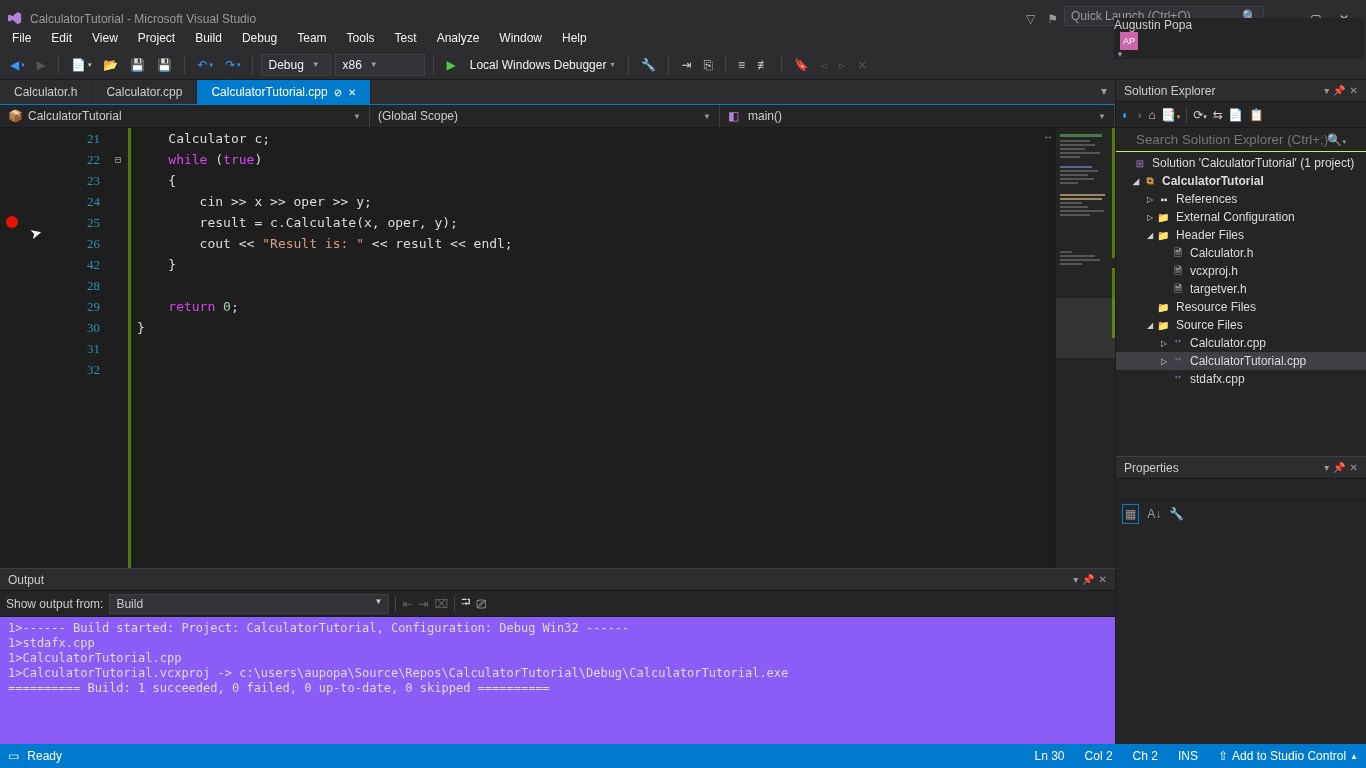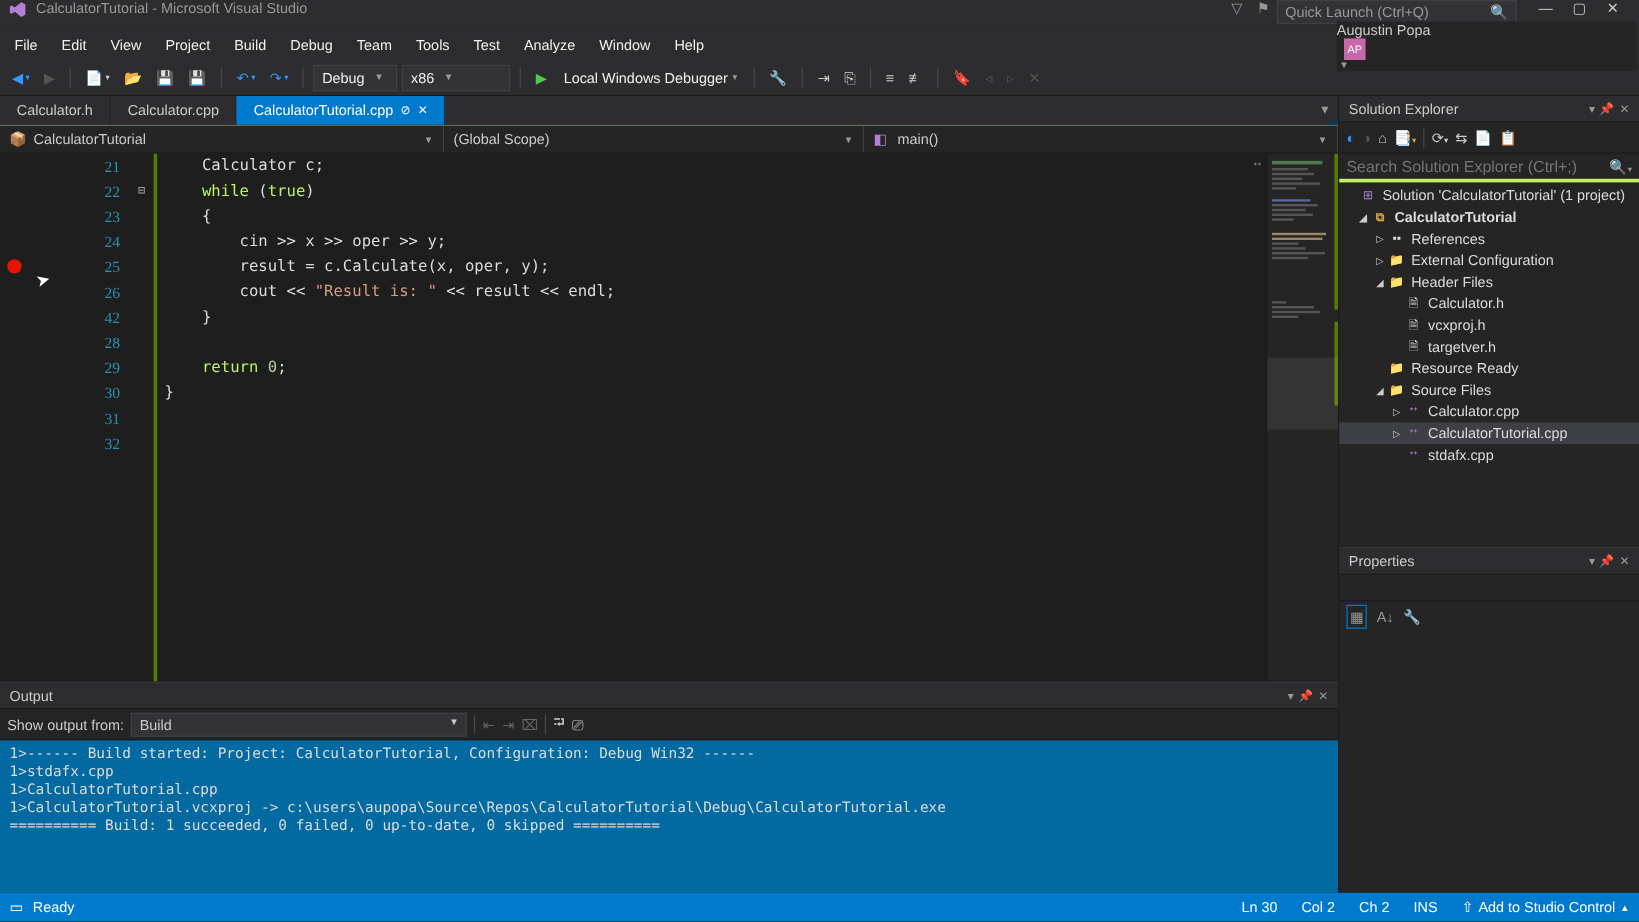--- a/index.html
+++ b/index.html
@@ -1,17 +1,17 @@
 <!DOCTYPE html>
 <html><head>
 <meta charset="utf-8">
 <style>
 * { margin: 0; padding: 0; box-sizing: border-box; }
 body { font-family: "Segoe UI", Arial, sans-serif; font-size: 12px; background: #2d2d30; color: #f1f1f1; width: 1366px; height: 768px; overflow: hidden; position: relative; }
-.titlebar { height: 26px; background: #2d2d30; display: flex; align-items: flex-start; padding: 0 8px; color: #999; }
+.titlebar { height: 26px; background: #2d2d30; display: flex; align-items: flex-end; padding: 0 8px; color: #999; }
 .titlebar .vs-logo { width: 16px; height: 16px; margin-right: 6px; display: inline-flex; align-items: center; }
 .titlebar .title { flex: 0 0 auto; }
 .titlebar .spacer { flex: 1; }
 .titlebar .notif { color: #999; margin: 0 6px; }
 .titlebar .quick { background: #333337; border: 1px solid #3f3f46; height: 20px; width: 200px; display: flex; align-items: center; padding: 0 6px; color: #999; margin-right: 10px; }
 .titlebar .quick .sicon { margin-left: auto; }
 .titlebar .winbtn { width: 28px; text-align: center; color: #ccc; }
 .menubar { height: 24px; background: #2d2d30; display: flex; align-items: center; padding: 0 2px; }
 .menubar .mitem { padding: 3px 10px; color: #f1f1f1; }
 .menubar .right { margin-left: auto; padding-right: 4px; color: #ccc; display: flex; align-items: flex-start; }
@@ -36,42 +36,42 @@
 .navbar .nicon { width: 14px; height: 14px; margin-right: 6px; display: inline-block; }
 .editor-area { flex: 1; background: #1e1e1e; display: flex; position: relative; overflow: hidden; }
 .gutter { width: 80px; background: #1e1e1e; color: #2b91af; text-align: right; padding-right: 10px; font-family: Consolas, monospace; font-size: 13px; line-height: 21px; padding-top: 0px; }
 .gutter .ln { height: 21px; font-family: Liberation Serif, serif; }
 .margin { width: 30px; background: #1e1e1e; position: relative; }
 .breakpoint { width: 12px; height: 12px; background: #e51400; border-radius: 50%; position: absolute; left: 6px; }
 .fold { width: 16px; background: #1e1e1e; color: #a0a0a0; font-family: Consolas, monospace; font-size: 10px; }
 .fold .fbox { height: 21px; text-align: center; line-height: 21px; }
 .code { flex: 1; font-family: Consolas, monospace; font-size: 13px; line-height: 21px; color: #dcdcdc; white-space: pre; padding-left: 6px; position: relative; border-left: 3px solid #577b00; margin-left: 2px; }
 .code .cline { height: 21px; }
-.code .kw { color: #bef264; }
+.code .kw { color: #d946ef; }
 .code .str { color: #d69d85; }
 .code .num { color: #b5cea8; }
 .minimap { width: 60px; background: #252526; border-left: 1px solid #1b1b1c; position: relative; }
 .minimap .mm-viewport { position: absolute; left: 0; right: 0; background: rgba(255,255,255,0.07); }
 .splitter-icon { position: absolute; top: 0; right: 60px; font-size: 10px; color: #999; padding: 2px; }
 .zoom-row { height: 16px; background: #2d2d30; display: flex; align-items: center; font-size: 11px; color: #ccc; padding: 0 4px; }
 .zoom-row .zcaret { font-size: 7px; margin-left: 2px; }
 .zoom-row .scroll { flex: 1; height: 12px; background: #3e3e42; margin: 0 4px; position: relative; }
 .output-panel { background: #252526; border-top: 1px solid #3f3f46; display: flex; flex-direction: column; height: 176px; }
 .output-hdr { height: 22px; background: #2d2d30; display: flex; align-items: center; padding: 0 8px; color: #ccc; border-bottom: 1px solid #1b1b1c; }
 .output-hdr .picons { margin-left: auto; display: flex; gap: 4px; color: #999; font-size: 10px; }
 .output-tb { height: 26px; display: flex; align-items: center; padding: 0 6px; gap: 6px; color: #ccc; border-bottom: 1px solid #1b1b1c; }
 .output-tb .dd { border: 1px solid #3f3f46; background: #333337; padding: 2px 6px; width: 280px; display: flex; }
 .output-tb .dd .caret { margin-left: auto; font-size: 8px; }
-.output-body { flex: 1; background: #0369a1; font-family: Consolas, monospace; font-size: 12px; line-height: 15px; color: #dcdcdc; padding: 4px 8px; white-space: pre; overflow: hidden; }
+.output-body { flex: 1; background: #8b5cf6; font-family: Consolas, monospace; font-size: 12px; line-height: 15px; color: #dcdcdc; padding: 4px 8px; white-space: pre; overflow: hidden; }
 .right { width: 250px; display: flex; flex-direction: column; background: #252526; }
 .panel-hdr { height: 22px; background: #2d2d30; display: flex; align-items: center; padding: 0 8px; color: #ccc; border-bottom: 1px solid #1b1b1c; }
 .panel-hdr .picons { margin-left: auto; display: flex; gap: 4px; color: #999; font-size: 10px; }
 .se-tb { height: 26px; display: flex; align-items: center; padding: 0 6px; gap: 6px; color: #ccc; border-bottom: 1px solid #1b1b1c; }
 .se-tb .sep { width: 1px; height: 16px; background: #46464a; }
-.se-search { height: 24px; border-bottom: 3px solid #bef264; display: flex; align-items: center; padding: 0 6px; color: #999; }
+.se-search { height: 24px; border-bottom: 1px solid #bef264; display: flex; align-items: center; padding: 0 20px; color: #999; }
 .se-search input { flex: 1; background: transparent; border: none; color: #ccc; outline: none; }
 .tree { flex: 1; overflow: auto; font-size: 12px; padding: 2px 0; }
 .tree .node { display: flex; align-items: center; height: 18px; padding-left: 4px; color: #dcdcdc; }
 .tree .exp { width: 12px; font-size: 8px; color: #ccc; text-align: center; }
 .tree .ticon { width: 16px; height: 14px; margin-right: 4px; display: inline-flex; align-items: center; justify-content: center; font-size: 10px; }
 .tree .ind1 { padding-left: 14px; }
 .tree .ind2 { padding-left: 28px; }
 .tree .ind3 { padding-left: 42px; }
 .tree .sel { background: #3f3f46; }
 .tree .bold { font-weight: bold; }
@@ -359,21 +359,21 @@
           <span>vcxproj.h</span>
         </div>
       <div class="node ind3">
           <span class="exp"></span>
           <span class="ticon">🗎</span>
           <span>targetver.h</span>
         </div>
       <div class="node ind2">
           <span class="exp"></span>
           <span class="ticon" style="color:#d9a33c">📁</span>
-          <span>Resource Ready</span>
+          <span>Resource Files</span>
         </div>
       <div class="node ind2">
           <span class="exp">◢</span>
           <span class="ticon" style="color:#d9a33c">📁</span>
           <span>Source Files</span>
         </div>
       <div class="node ind3">
           <span class="exp">▷</span>
           <span class="ticon" style="color:#b180d7">⁺⁺</span>
           <span>Calculator.cpp</span>

